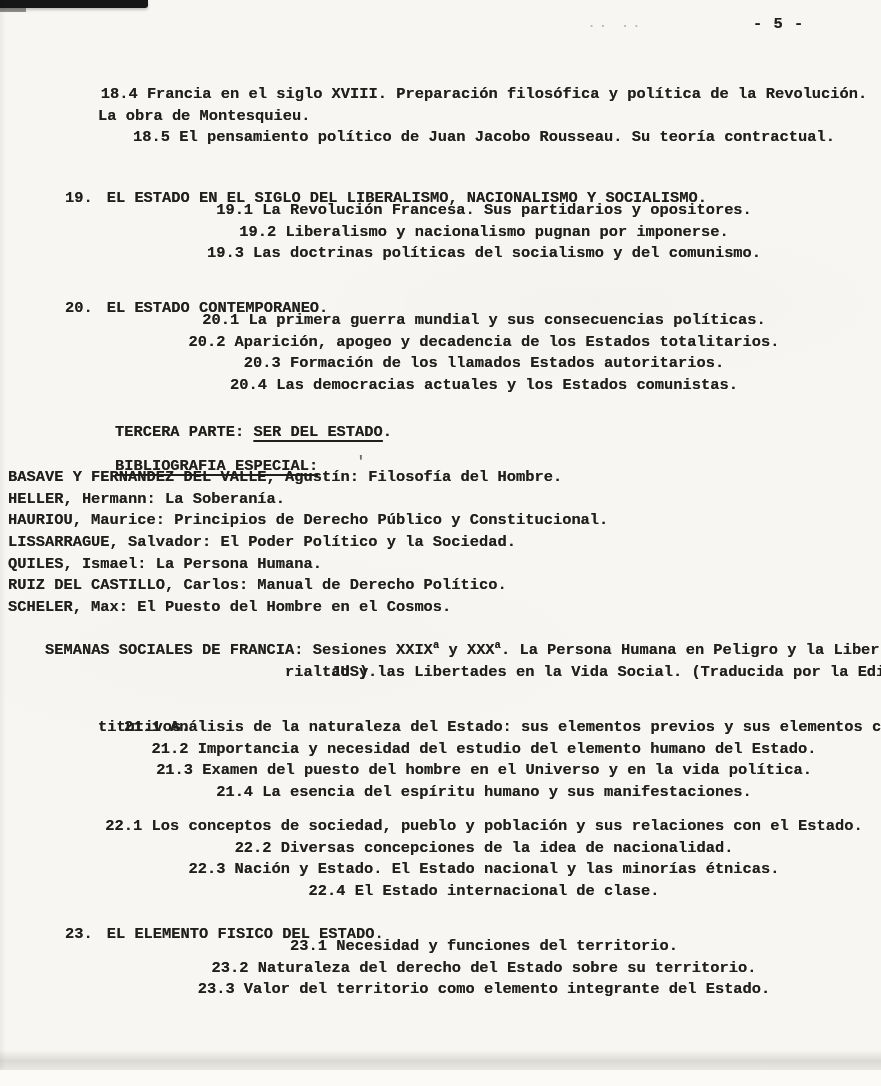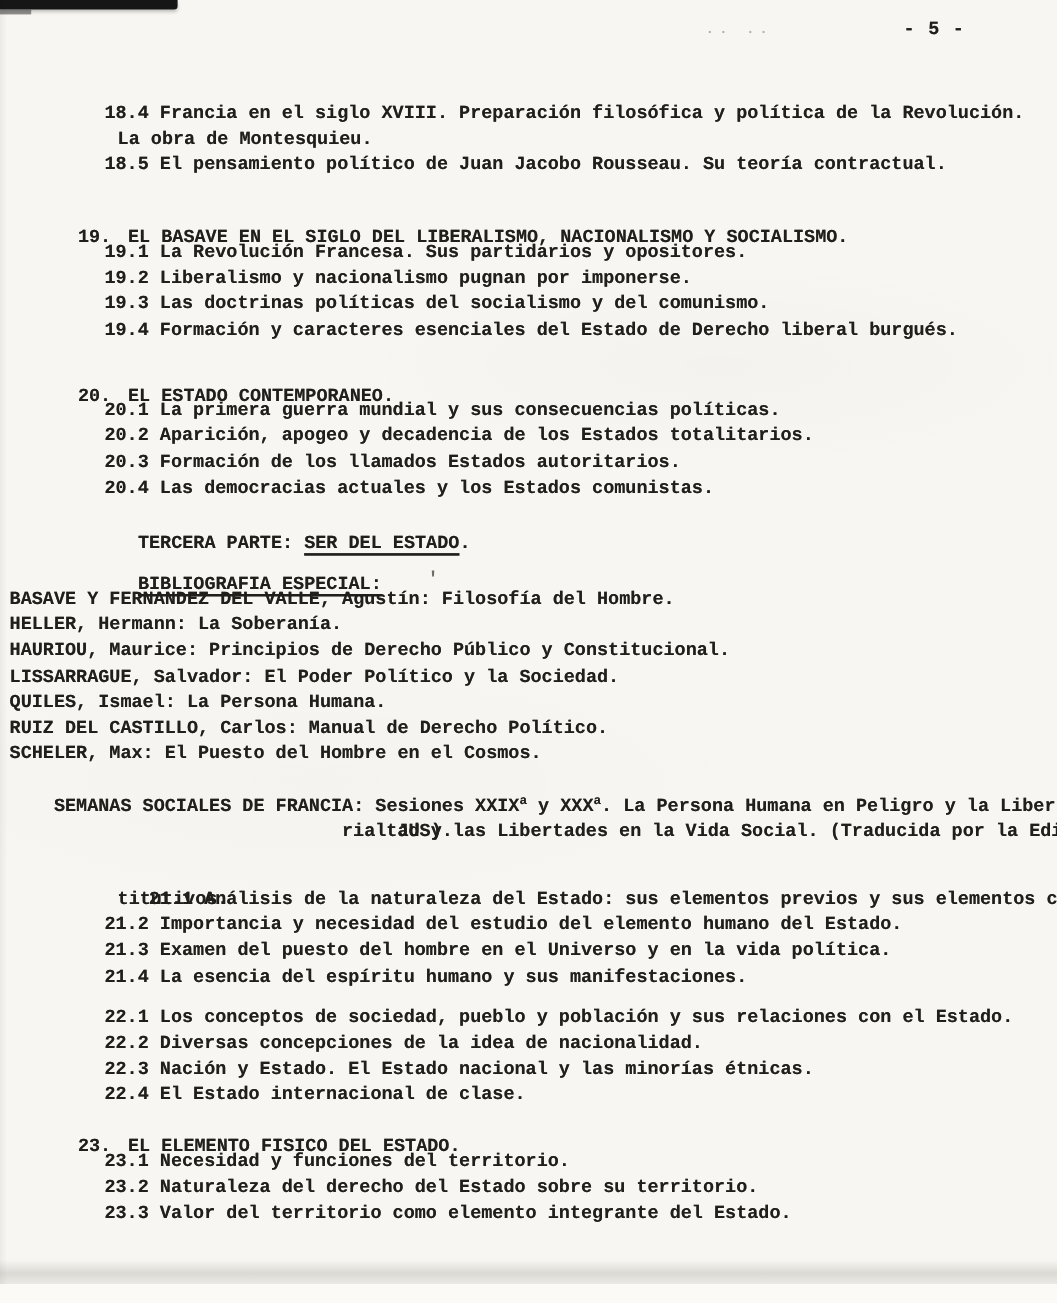--- a/index.html
+++ b/index.html
@@ -14,21 +14,21 @@
     font-size:15.4px;
     line-height:21.6px;
     font-weight:700;
     color:#211f1c;
     overflow:hidden;
     box-sizing:border-box;
     padding-top:14px;
     text-shadow:0 0 0.5px rgba(33,31,28,0.65);
   }
   .ln{white-space:pre;height:21.6px;}
-  .ind-num{padding-left:87px;}
+  .ind-num{padding-left:87px;text-align:center;}
   .ind-cont{padding-left:98px;}
   .ind-part{padding-left:78px;}
   .ind-bib{padding-left:8px;}
   .ind-bibcont{padding-left:285px;}
   .hdr{padding-left:28px;}
   .hgap{display:inline-block;width:14px;}
   .hgap.sm{width:10px;}
   .uln{text-decoration:underline;text-underline-offset:3.5px;text-decoration-thickness:1.5px;}
   .sup{font-size:10.5px;position:relative;top:-5.5px;}
   
@@ -64,26 +64,25 @@
   <div class="pagenum-row">
     <span class="smudge">·· ··</span>
     <span class="pagenum">- 5 -</span>
   </div>
 
   <div class="ln ind-num m-intro">18.4 Francia en el siglo XVIII. Preparación filosófica y política de la Revolución.</div>
   <div class="ln ind-cont">La obra de Montesquieu.</div>
   <div class="ln ind-num">18.5 El pensamiento político de Juan Jacobo Rousseau. Su teoría contractual.</div>
 
   <div class="ln hdr m-s19">
-    <span>19.</span><span class="hgap"></span><span>EL BASAVE EN EL SIGLO DEL LIBERALISMO, NACIONALISMO Y SOCIALISMO.</span>
+    <span>19.</span><span class="hgap"></span><span>EL ESTADO EN EL SIGLO DEL LIBERALISMO, NACIONALISMO Y SOCIALISMO.</span>
   </div>
   <div class="ln ind-num m-items">19.1 La Revolución Francesa. Sus partidarios y opositores.</div>
   <div class="ln ind-num">19.2 Liberalismo y nacionalismo pugnan por imponerse.</div>
   <div class="ln ind-num">19.3 Las doctrinas políticas del socialismo y del comunismo.</div>
-  <div class="ln ind-num">19.4 Formación y caracteres esenciales del Estado de Derecho liberal burgués.</div>
 
   <div class="ln hdr m-s20">
     <span>20.</span><span class="hgap"></span><span>EL ESTADO CONTEMPORANEO.</span>
   </div>
   <div class="ln ind-num m-items">20.1 La primera guerra mundial y sus consecuencias políticas.</div>
   <div class="ln ind-num">20.2 Aparición, apogeo y decadencia de los Estados totalitarios.</div>
   <div class="ln ind-num">20.3 Formación de los llamados Estados autoritarios.</div>
   <div class="ln ind-num">20.4 Las democracias actuales y los Estados comunistas.</div>
 
   <div class="ln ind-part m-tercera">

